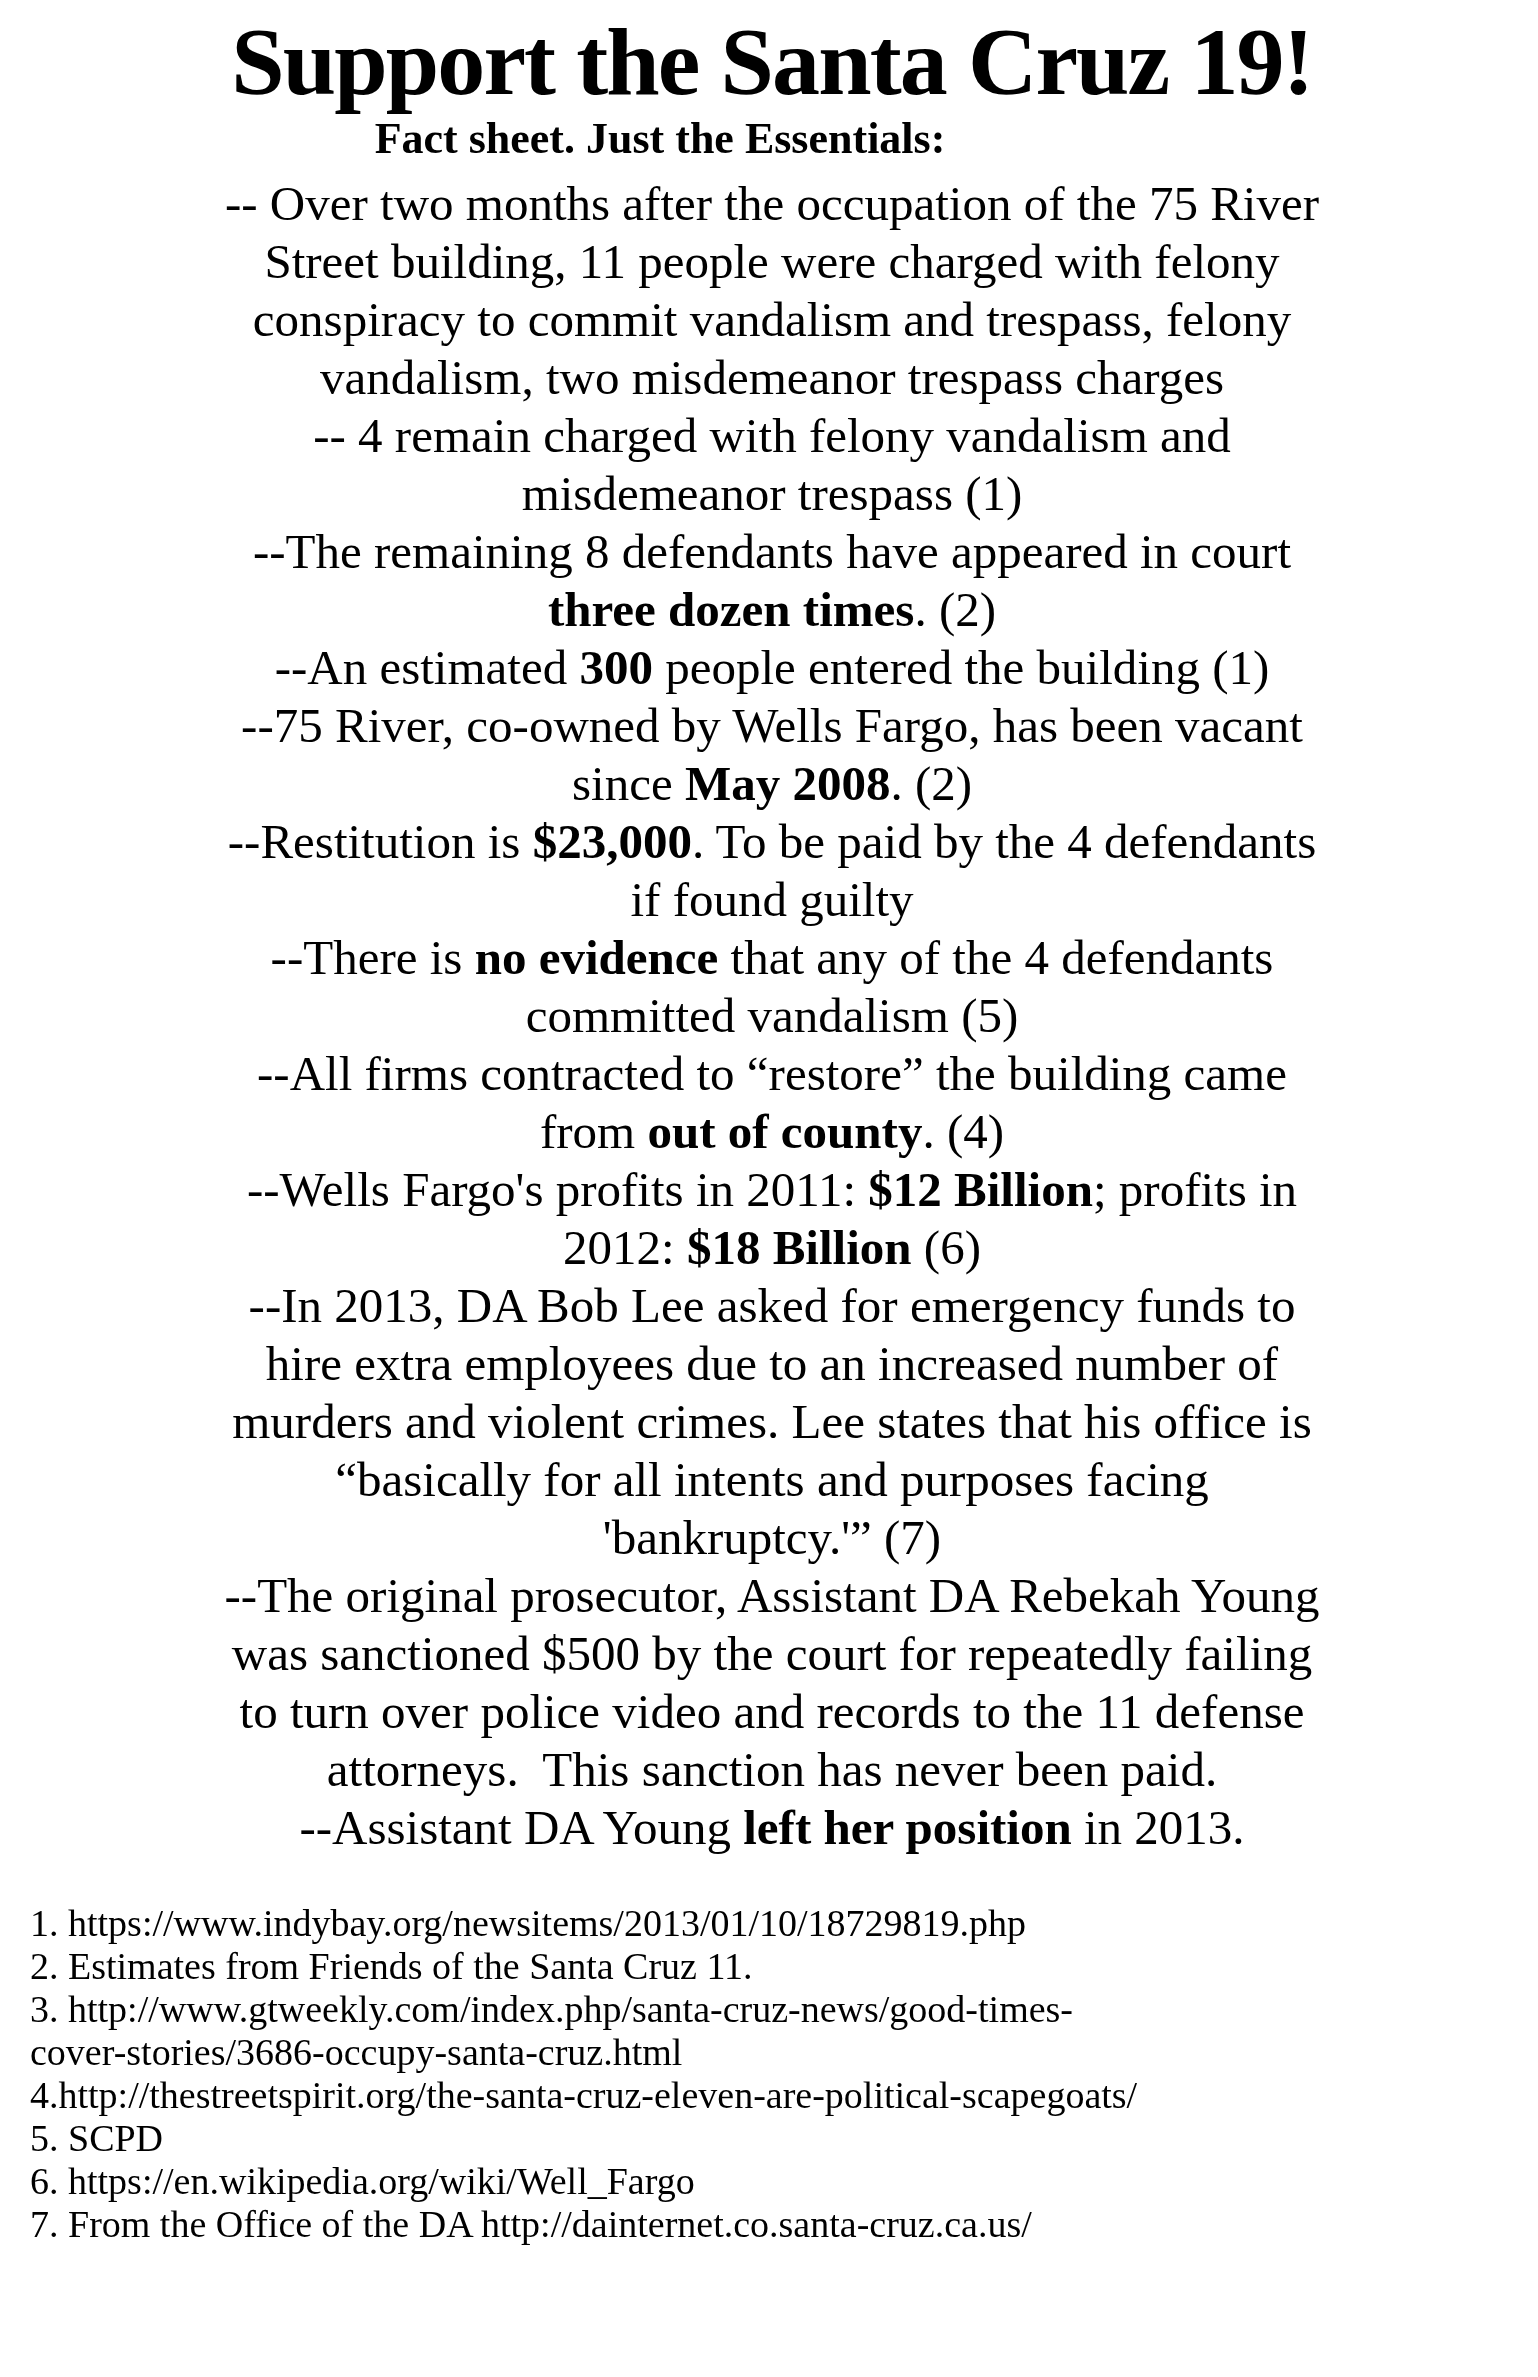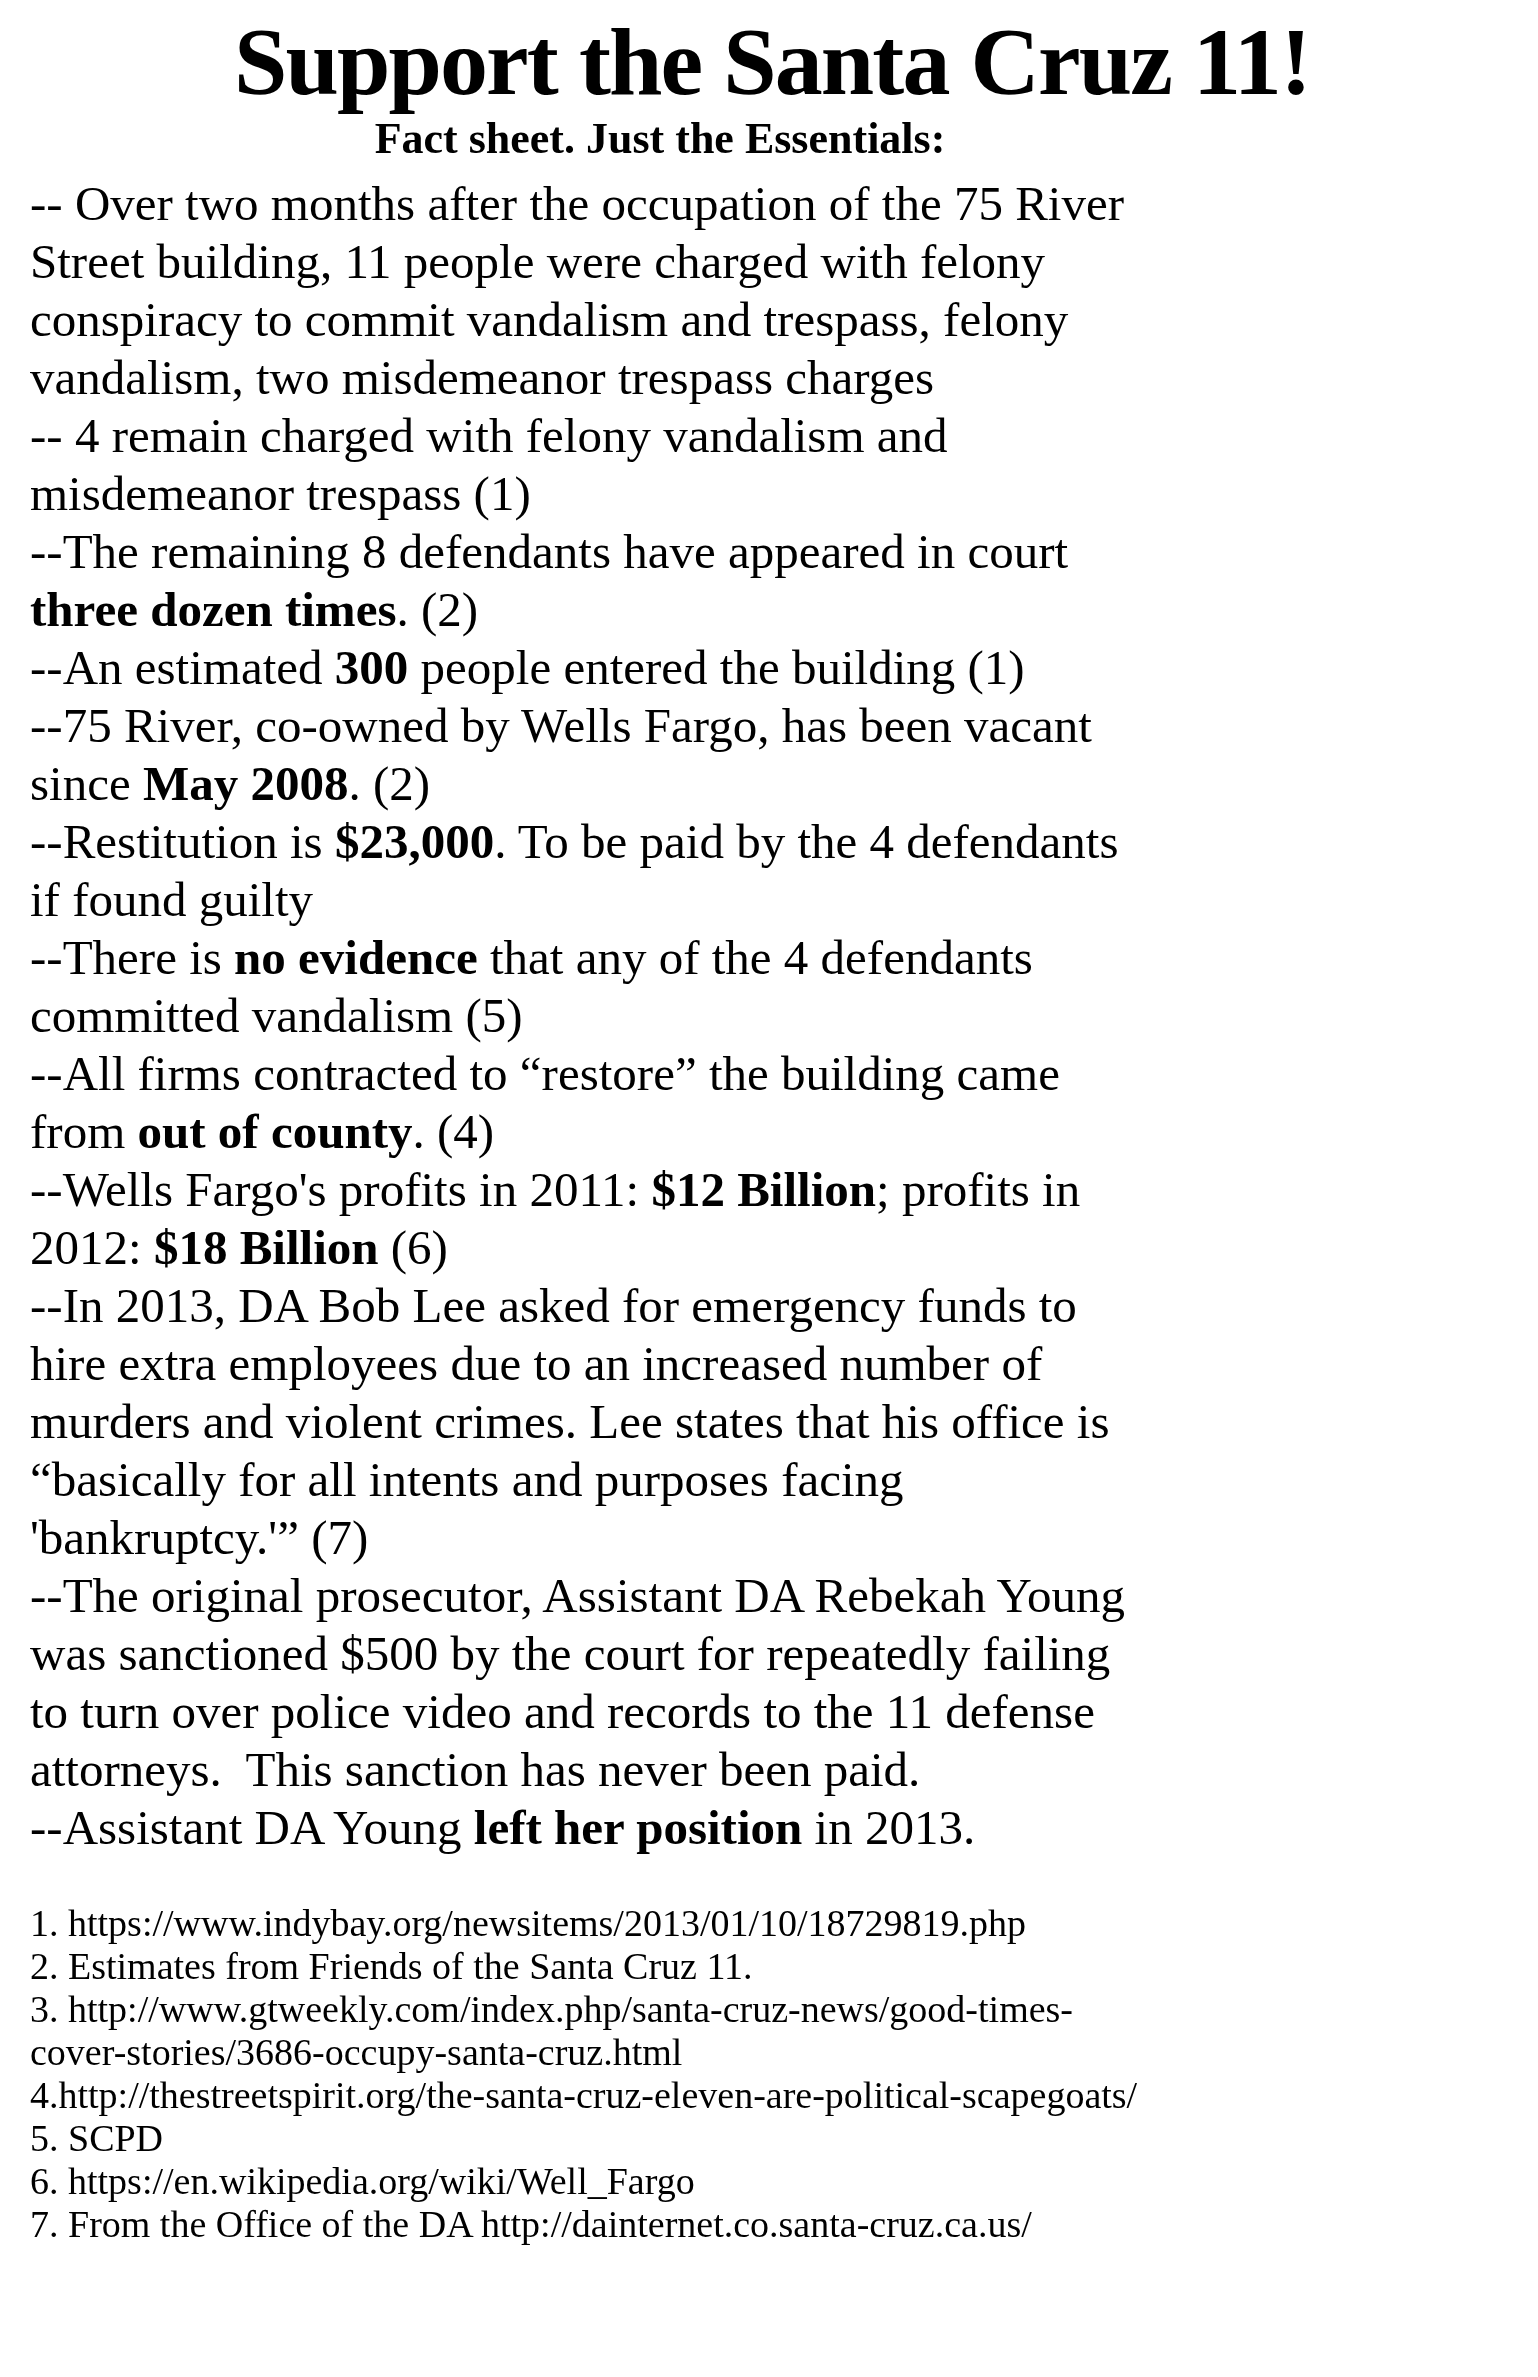--- a/index.html
+++ b/index.html
@@ -37,35 +37,35 @@
     
     padding-right: 224px;
     margin-top: 1.9px;
   }
   .facts {
     margin-top: 13px;
     font-size: 49px;
     line-height: 58px;
     white-space: pre-wrap;
   }
-  .fact { margin: 0; }
+  .fact { margin: 0; text-align: center; }
   .fact b { font-weight: 700; }
   .footnotes {
     margin-top: 45px;
     font-size: 38px;
     line-height: 43px;
     white-space: pre-wrap;
   }
   .footnote { margin: 0; }
 </style>
 </head>
 <body>
 
 <div class="page">
-  <div class="title">Support the Santa Cruz 11!</div>
+  <div class="title">Support the Santa Cruz 19!</div>
   <div class="subtitle">Fact sheet. Just the Essentials:</div>
 
   <div class="facts"><p class="fact"><span>-- Over two months after the occupation of the 75 River
 Street building, 11 people were charged with felony
 conspiracy to commit vandalism and trespass, felony
 vandalism, two misdemeanor trespass charges</span></p><p class="fact"><span>-- 4 remain charged with felony vandalism and
 misdemeanor trespass (1)</span></p><p class="fact"><span>--The remaining 8 defendants have appeared in court
 </span><b>three dozen times</b><span>. (2)</span></p><p class="fact"><span>--An estimated </span><b>300</b><span> people entered the building (1)</span></p><p class="fact"><span>--75 River, co-owned by Wells Fargo, has been vacant
 since </span><b>May 2008</b><span>. (2)</span></p><p class="fact"><span>--Restitution is </span><b>$23,000</b><span>. To be paid by the 4 defendants
 if found guilty</span></p><p class="fact"><span>--There is </span><b>no evidence</b><span> that any of the 4 defendants

